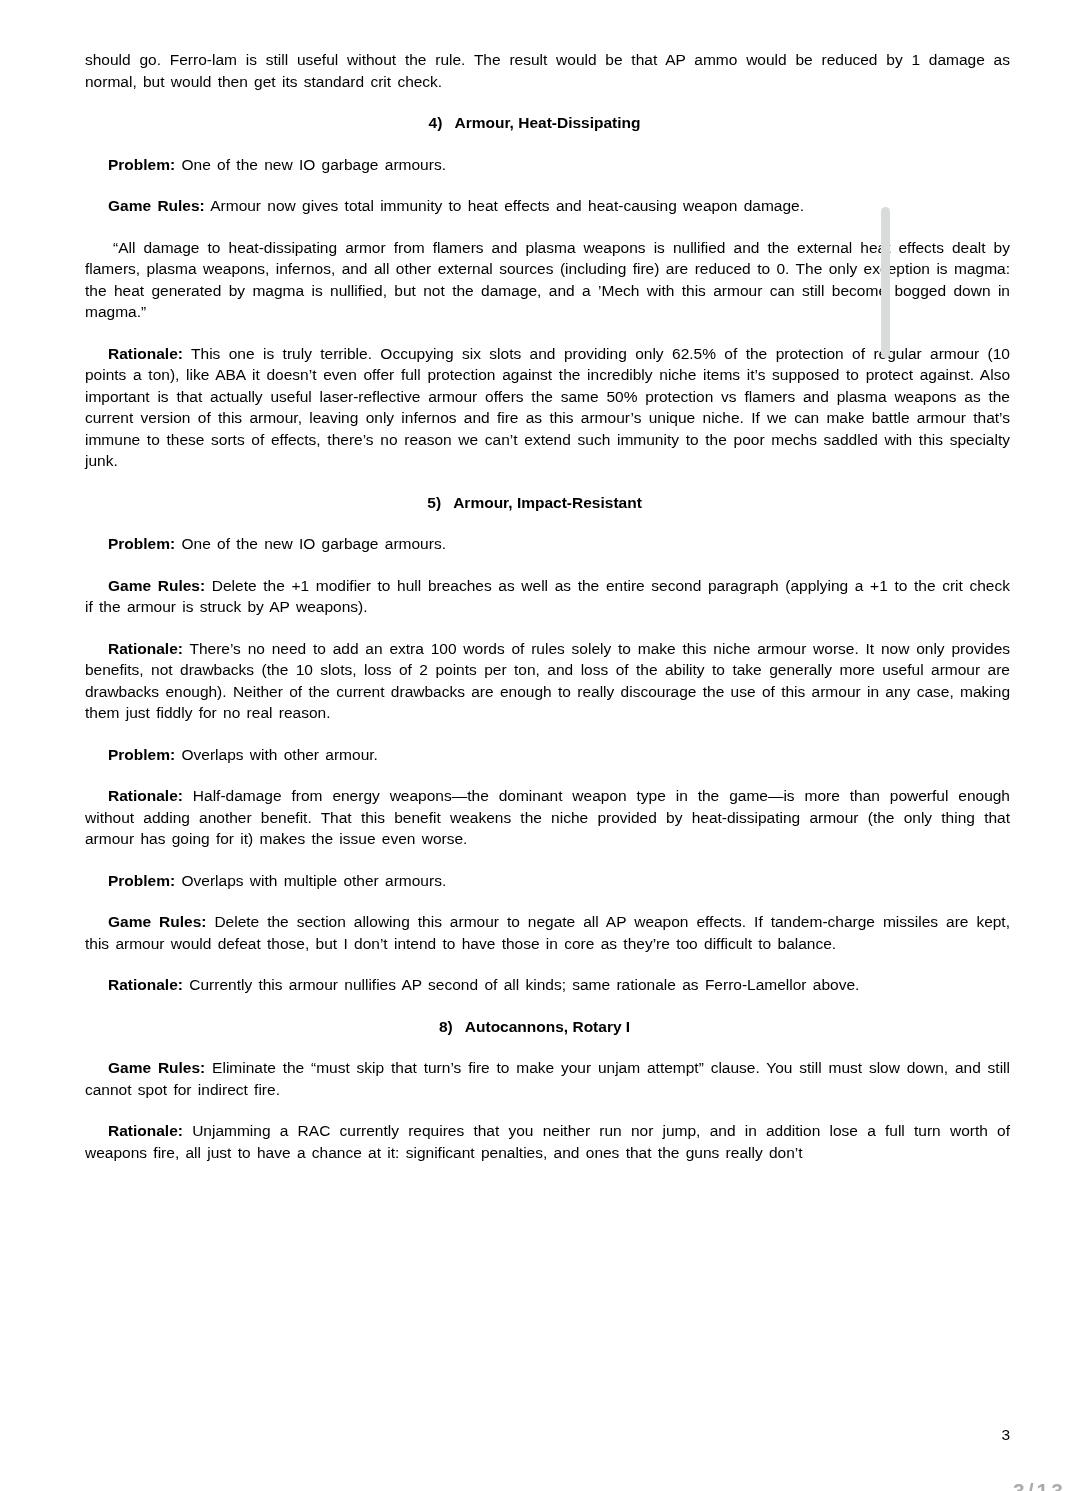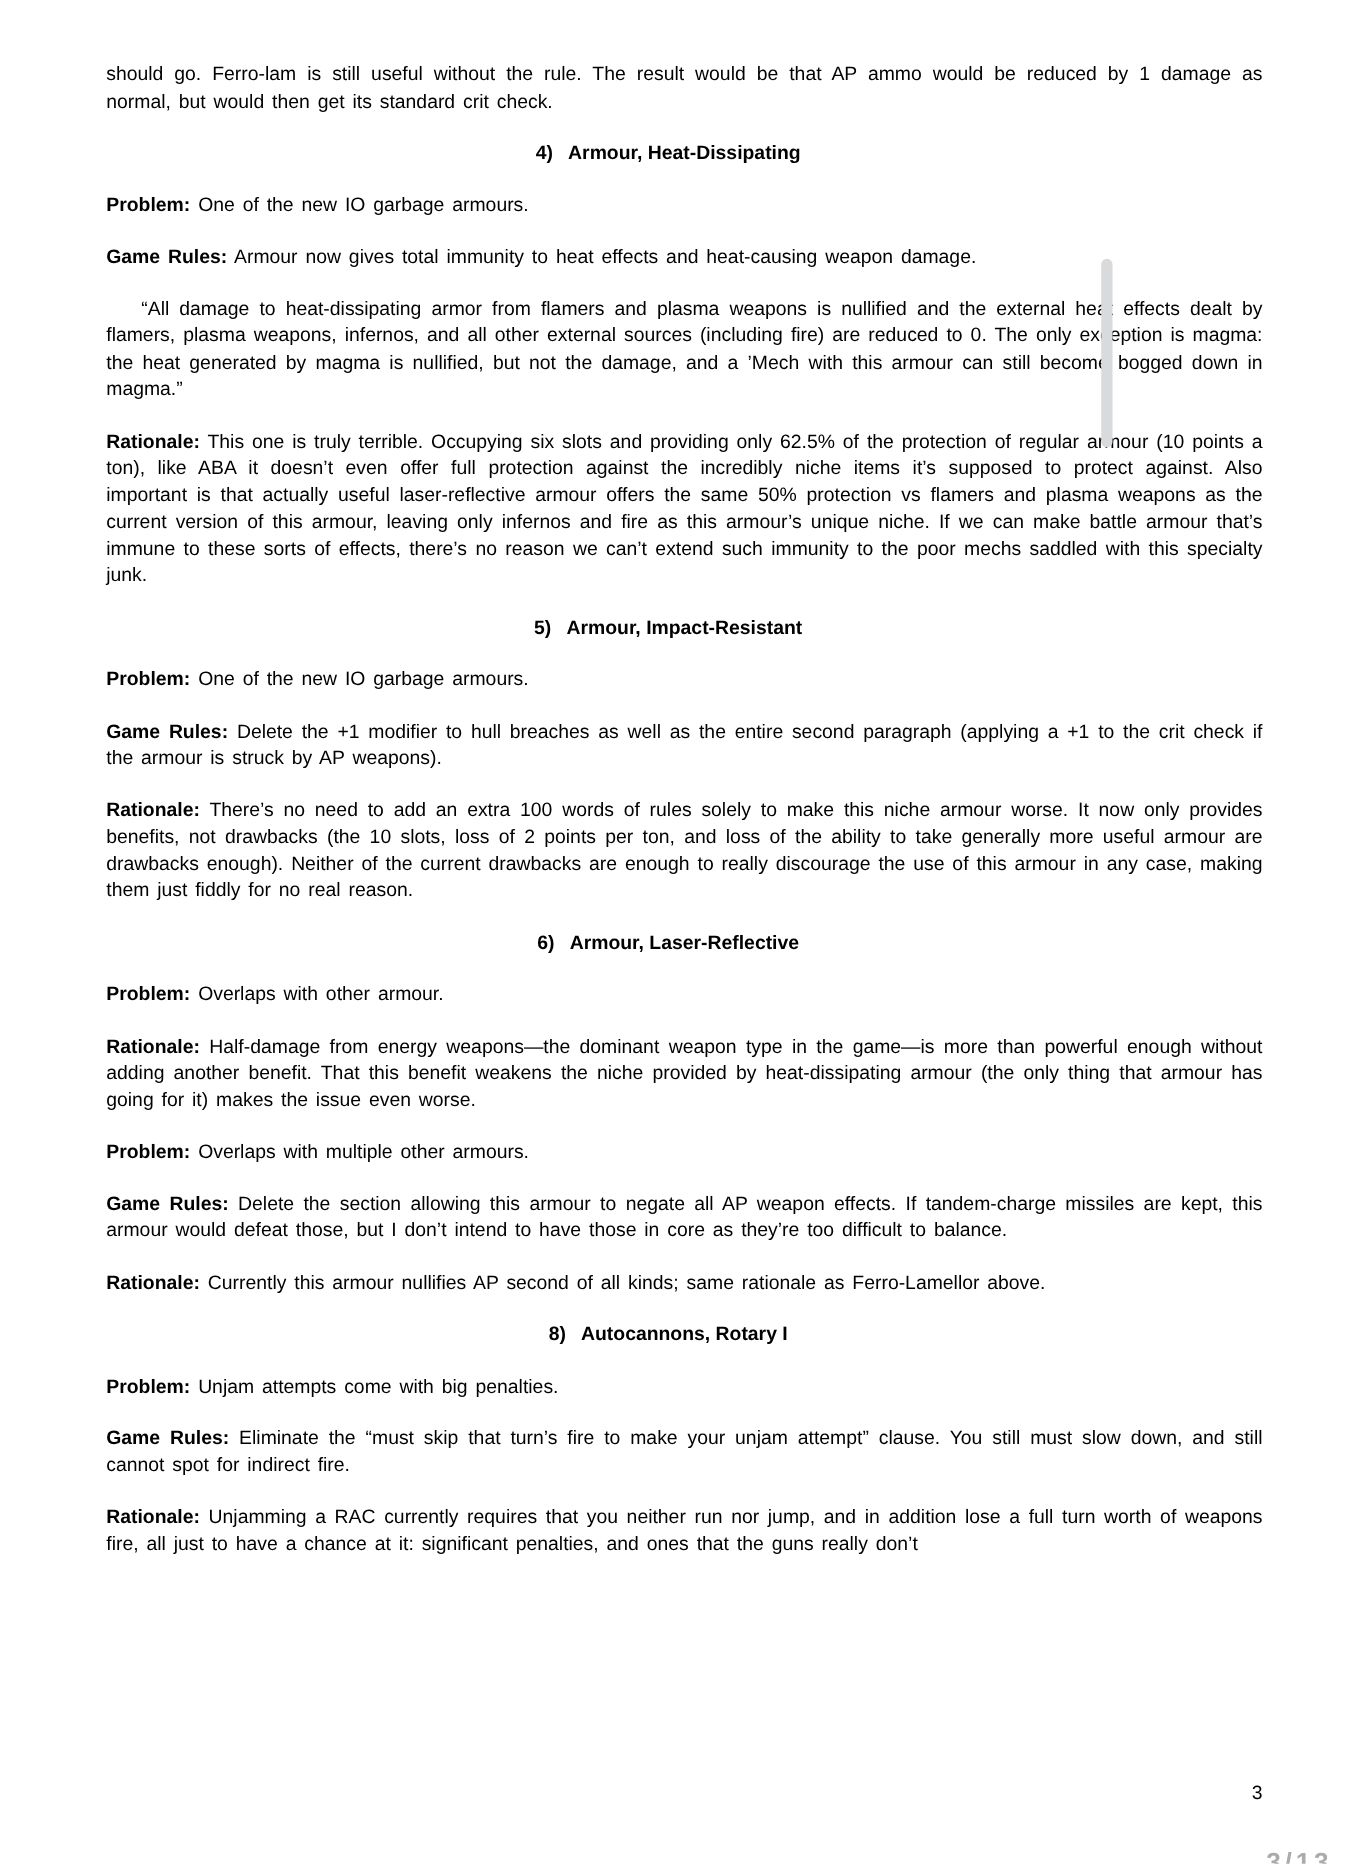--- a/index.html
+++ b/index.html
@@ -44,20 +44,21 @@
   .heading .num {
     display: inline-block;
     width: 38px;
     margin-left: -38px;
   }
   .quote {
     text-indent: 28px;
   }
   .lbl {
     font-weight: bold;
+    margin-left: 23px;
   }
   .page-number {
     position: absolute;
     top: 1424px;
     left: 85px;
     width: 925px;
     text-align: right;
     font-size: 15.5px;
     line-height: 21.5px;
   }
@@ -93,30 +94,28 @@
     <p><b class="lbl">Problem:</b> <span>One of the new IO garbage armours.</span></p>
     <p><b class="lbl">Game Rules:</b> <span>Armour now gives total immunity to heat effects and heat-causing weapon damage.</span></p>
     <p class="quote"><span>“All damage to heat-dissipating armor from flamers and plasma weapons is nullified and the external heat effects dealt by flamers, plasma weapons, infernos, and all other external sources (including fire) are reduced to 0. The only exception is magma: the heat generated by magma is nullified, but not the damage, and a ’Mech with this armour can still become bogged down in magma.”</span></p>
     <p><b class="lbl">Rationale:</b> <span>This one is truly terrible.  Occupying six slots and providing only 62.5% of the protection of regular armour (10 points a ton), like ABA it doesn’t even offer full protection against the incredibly niche items it’s supposed to protect against.  Also important is that actually useful laser-reflective armour offers the same 50% protection vs flamers and plasma weapons as the current version of this armour, leaving only infernos and fire as this armour’s unique niche.  If we can make battle armour that’s immune to these sorts of effects, there’s no reason we can’t extend such immunity to the poor mechs saddled with this specialty junk.</span></p>
 
     <div class="heading"><span class="num">5)</span><span>Armour, Impact-Resistant</span></div>
     <p><b class="lbl">Problem:</b> <span>One of the new IO garbage armours.</span></p>
     <p><b class="lbl">Game Rules:</b> <span>Delete the +1 modifier to hull breaches as well as the entire second paragraph (applying a +1 to the crit check if the armour is struck by AP weapons).</span></p>
     <p><b class="lbl">Rationale:</b> <span>There’s no need to add an extra 100 words of rules solely to make this niche armour worse.  It now only provides benefits, not drawbacks (the 10 slots, loss of 2 points per ton, and loss of the ability to take generally more useful armour are drawbacks enough).  Neither of the current drawbacks are enough to really discourage the use of this armour in any case, making them just fiddly for no real reason.</span></p>
 
-    <div class="heading"><span class="num">6)</span><span>Armour, Laser-Reflective</span></div>
     <p><b class="lbl">Problem:</b> <span>Overlaps with other armour.</span></p>
     <p><b class="lbl">Rationale:</b> <span>Half-damage from energy weapons—the dominant weapon type in the game—is more than powerful enough without adding another benefit.  That this benefit weakens the niche provided by heat-dissipating armour (the only thing that armour has going for it) makes the issue even worse.</span></p>
 
     <p><b class="lbl">Problem:</b> <span>Overlaps with multiple other armours.</span></p>
     <p><b class="lbl">Game Rules:</b> <span>Delete the section allowing this armour to negate all AP weapon effects.  If tandem-charge missiles are kept, this armour would defeat those, but I don’t intend to have those in core as they’re too difficult to balance.</span></p>
     <p><b class="lbl">Rationale:</b> <span>Currently this armour nullifies AP second of all kinds; same rationale as Ferro-Lamellor above.</span></p>
 
     <div class="heading"><span class="num">8)</span><span>Autocannons, Rotary I</span></div>
-    <p><b class="lbl">Problem:</b> <span>Unjam attempts come with big penalties.</span></p>
     <p><b class="lbl">Game Rules:</b> <span>Eliminate the “must skip that turn’s fire to make your unjam attempt” clause.  You still must slow down, and still cannot spot for indirect fire.</span></p>
     <p><b class="lbl">Rationale:</b> <span>Unjamming a RAC currently requires that you neither run nor jump, and in addition lose a full turn worth of weapons fire, all just to have a chance at it: significant penalties, and ones that the guns really don’t</span></p>
 
   </div>
 
   <div class="page-number">3</div>
 
   <div class="scrollbar-thumb"></div>
 
   <div class="page-overlay">3/13</div>

